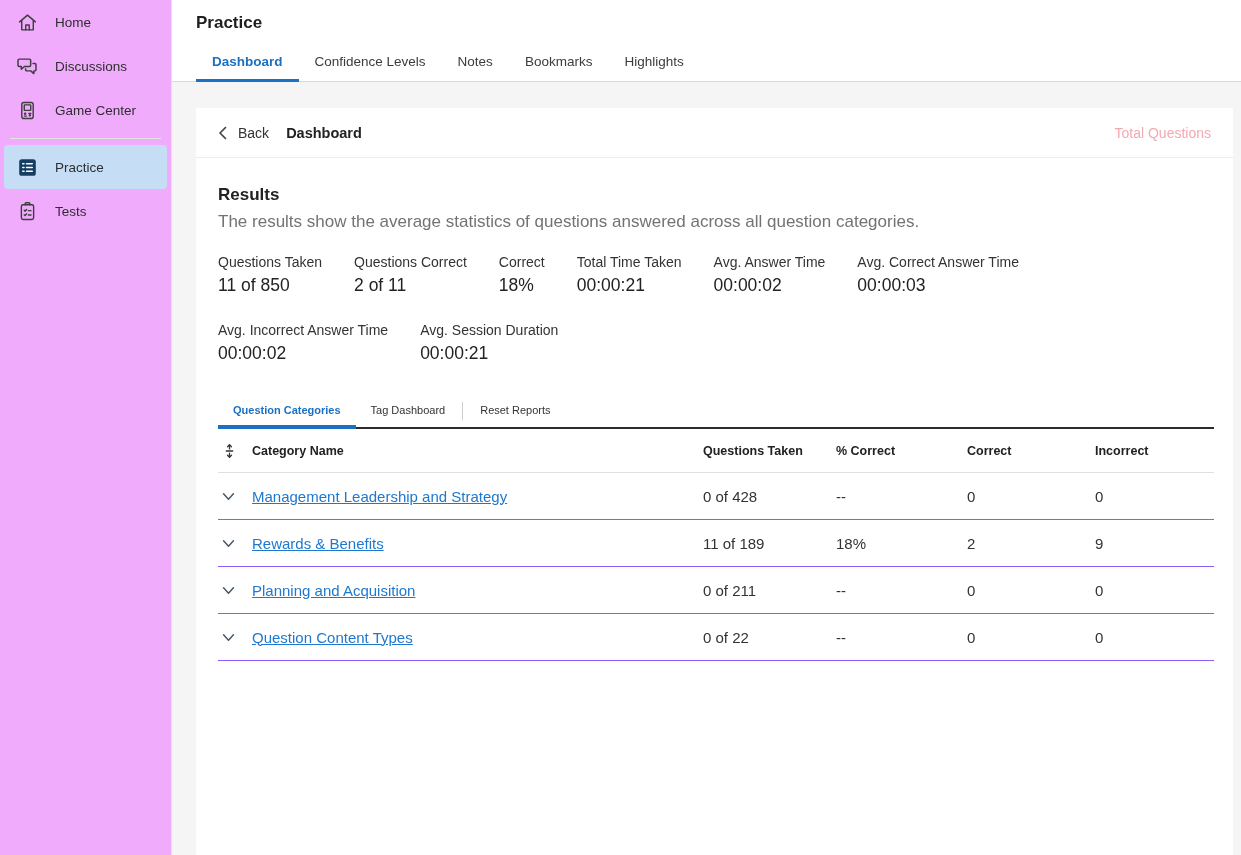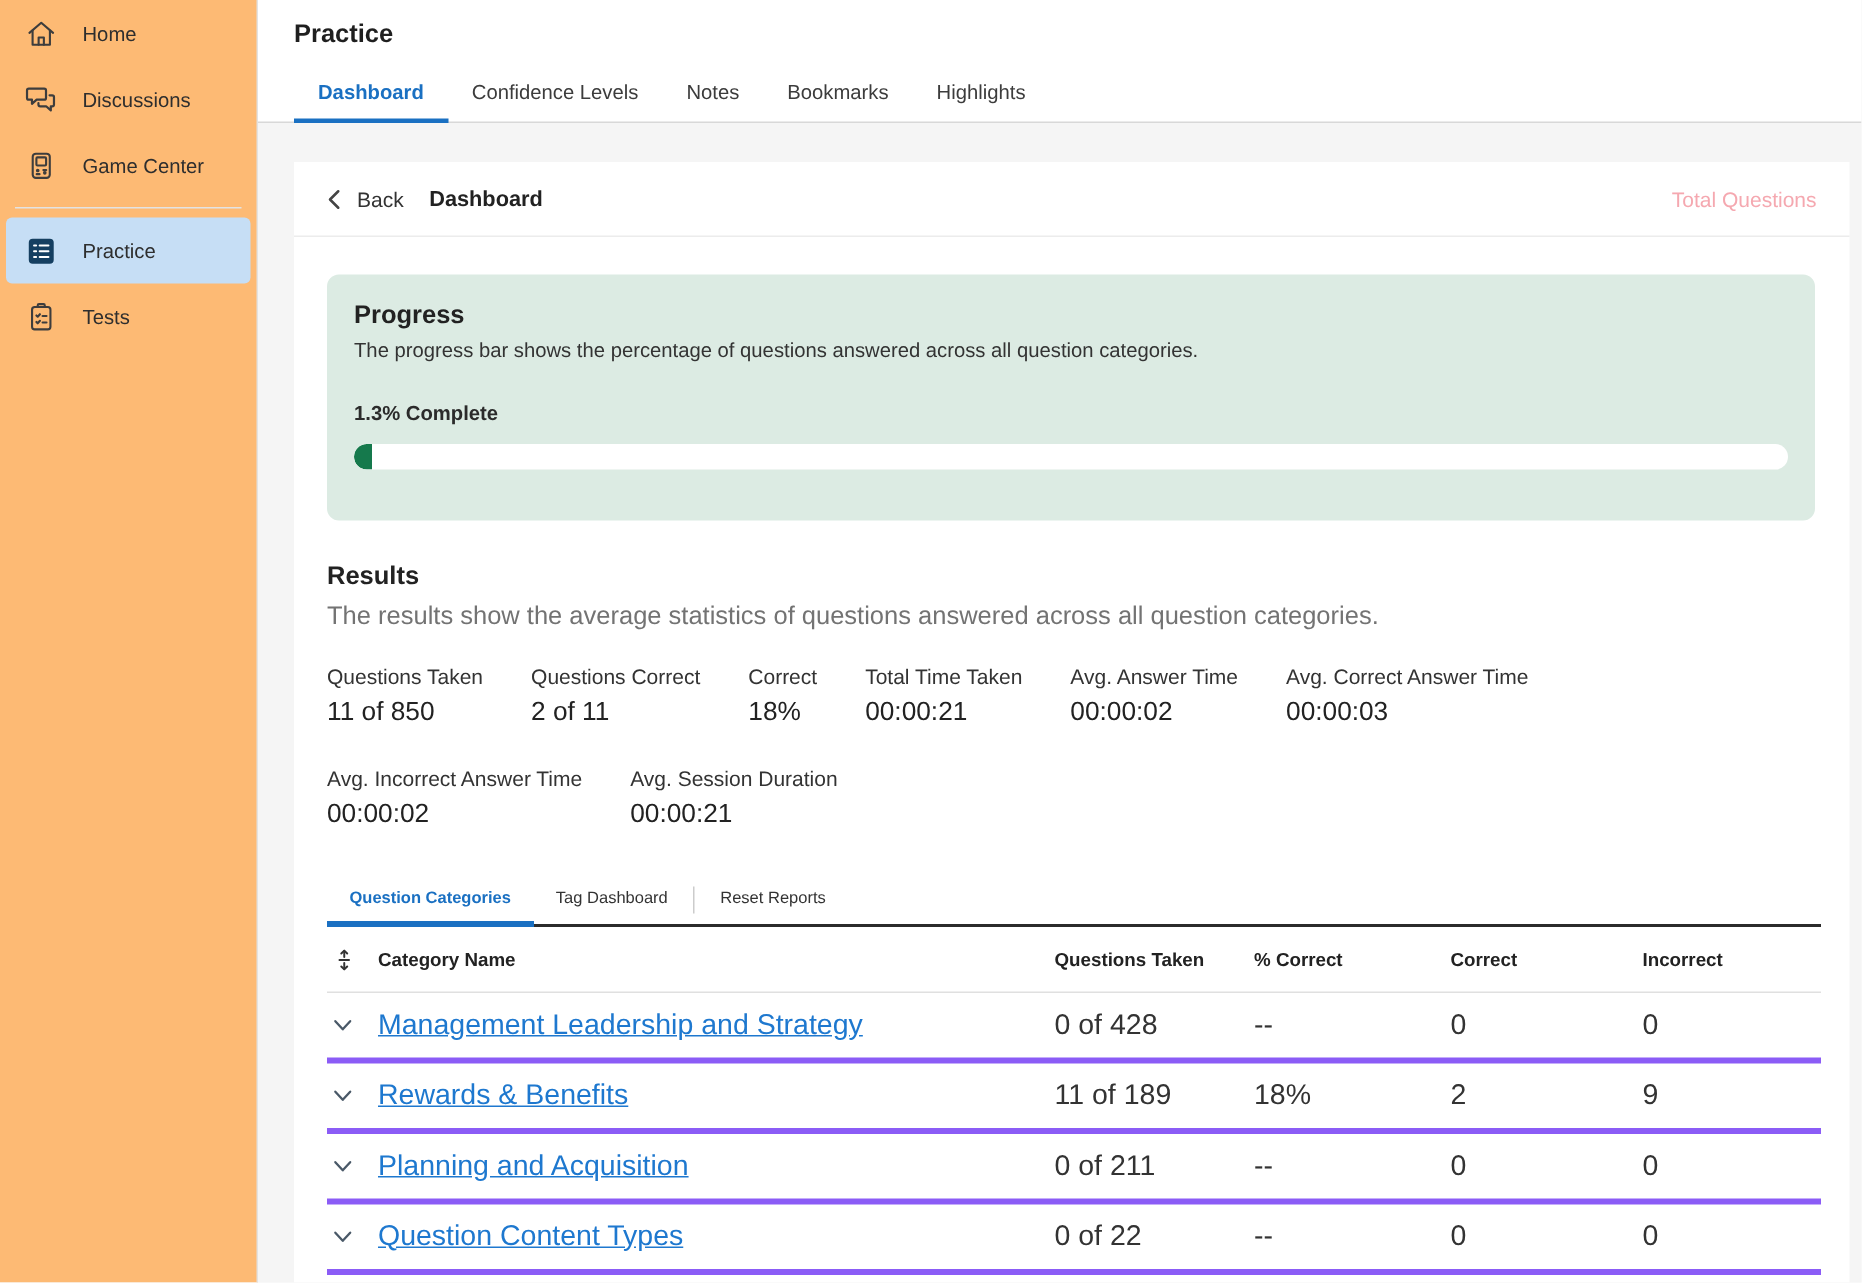--- a/index.html
+++ b/index.html
@@ -1,21 +1,21 @@
 <!DOCTYPE html>
 <html><head>
 <meta charset="utf-8">
 <style>
   * { margin:0; padding:0; box-sizing:border-box; }
   html,body { width:1241px; height:855px; overflow:hidden;
     font-family:"Liberation Sans", sans-serif; background:#f5f5f5; color:#333; }
   .app { display:flex; width:1241px; height:855px; }
 
   
-  .sidebar { width:172px; background:#fdba74; border-right:1px solid #e2e2e2; padding:0 4px; flex-shrink:0; }
+  .sidebar { width:172px; background:#f0abfc; border-right:1px solid #e2e2e2; padding:0 4px; flex-shrink:0; }
   .side-item { display:flex; align-items:center; height:44px; padding:0 12px; gap:17px;
     border-radius:4px; font-size:13.5px; color:#2e2e2e; cursor:pointer; }
   .side-item.active { background:#c6def5; }
   .side-item .ic { width:22px; height:22px; display:flex; align-items:center; justify-content:center; flex-shrink:0; }
   .side-divider { height:1px; background:#e3e3e3; margin:6px 6px; }
 
   
   .main { flex:1; display:flex; flex-direction:column; background:#f5f5f5; min-width:0; }
   .top { background:#fff; }
   .page-title { font-size:17px; font-weight:bold; color:#1f1f1f; padding:13px 24px 0; line-height:20px; }
@@ -54,21 +54,21 @@
   .report-tabs { display:flex; align-items:center; margin:30px 19px 0 22px; border-bottom:2px solid #2b2b2b; }
   .rtab { padding:10px 15px 11px; font-size:11px; color:#333; position:relative; cursor:pointer; }
   .rtab.active { color:#1a70c2; font-weight:bold; }
   .rtab.active::after { content:""; position:absolute; left:0; right:0; bottom:-2px; height:4px; background:#1a70c2; }
   .rtab-divider { width:1px; height:18px; background:#ccc; margin:0 2px; }
 
   
   .cat-table { margin:0 19px 0 22px; }
   .t-row { display:grid; grid-template-columns:34px 1fr 133px 131px 128px 119px; align-items:center; }
   .t-head { height:44px; border-bottom:1px solid #e0e0e0; font-size:12.5px; font-weight:bold; color:#222; }
-  .t-body-row { height:47px; border-bottom:4px solid #8b5cf6; font-size:19px; color:#333; }
+  .t-body-row { height:47px; border-bottom:1px solid #8b5cf6; font-size:15px; color:#333; }
   .cat-link { color:#1e78cf; text-decoration:underline; cursor:pointer; }
   .cell-icon { display:flex; align-items:center; justify-content:flex-start; padding-left:4px; cursor:pointer; }
   svg { display:block; }
 </style>
 </head>
 <body>
 
 <div class="app">
 
   <nav class="sidebar">
@@ -158,28 +158,20 @@
               <svg width="9" height="14" viewBox="0 0 9 14" fill="none" stroke="#444" stroke-width="1.7" stroke-linecap="round" stroke-linejoin="round">
                   <polyline points="7.5,1.5 2,7 7.5,12.5"></polyline>
                 </svg>
             </span>
             <span>Back</span>
           </div>
           <span class="back-title">Dashboard</span>
           <span class="reset-link">Total Questions</span>
         </div>
 
-        <div class="progress-panel">
-          <div class="panel-h">Progress</div>
-          <div class="panel-desc">The progress bar shows the percentage of questions answered across all question categories.</div>
-          <div class="pct-label">1.3% Complete</div>
-          <div class="bar-track">
-            <div class="bar-fill" style="width: 1.3%;"></div>
-          </div>
-        </div>
 
         <div class="results">
           <div class="results-h">Results</div>
           <div class="results-desc">The results show the average statistics of questions answered across all question categories.</div>
 
           <div class="stats-row">
             <div class="stat">
               <div class="stat-label">Questions Taken</div>
               <div class="stat-value">11 of 850</div>
             </div>

